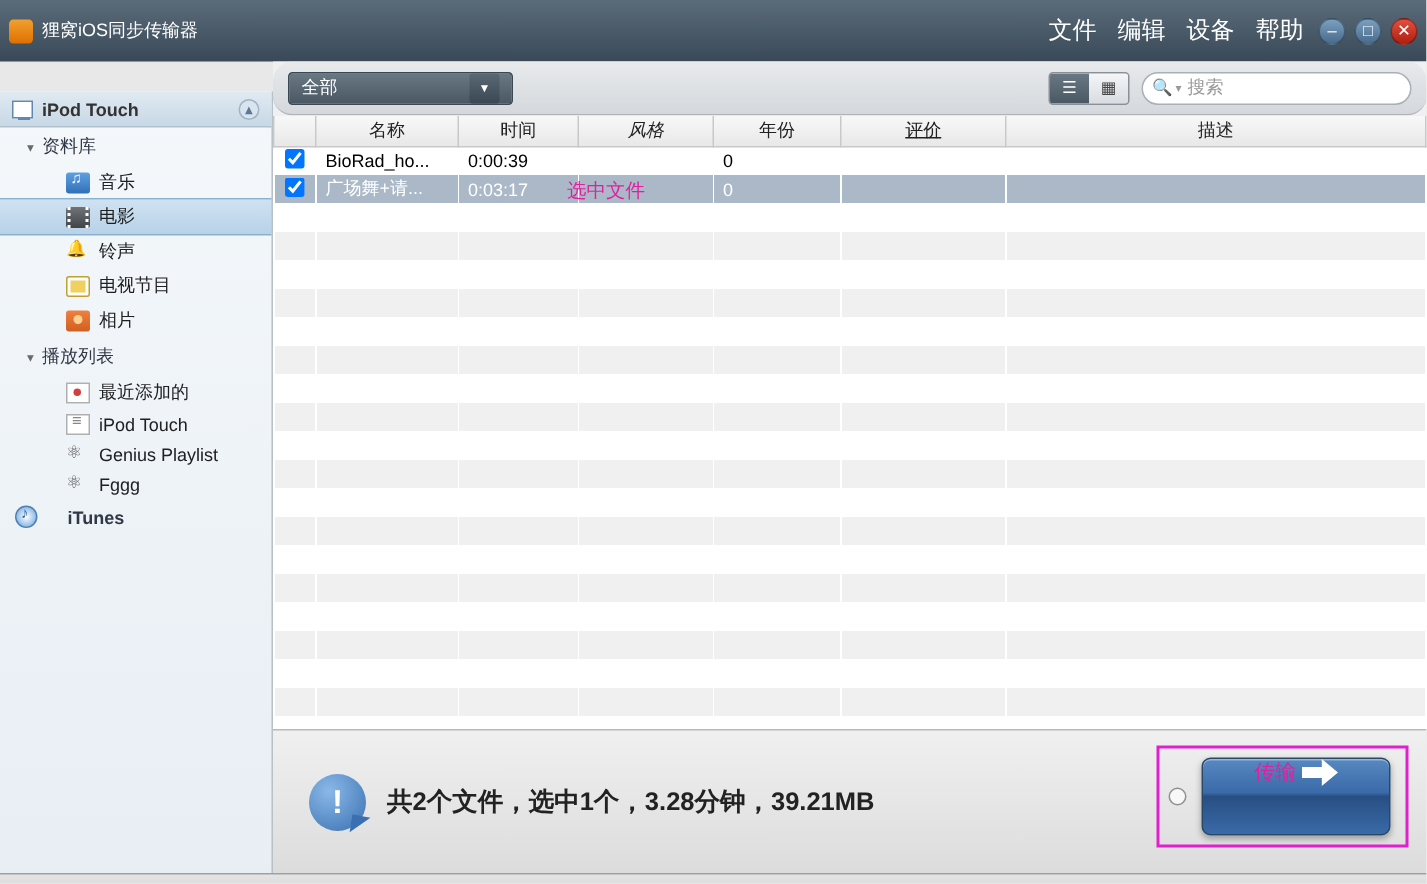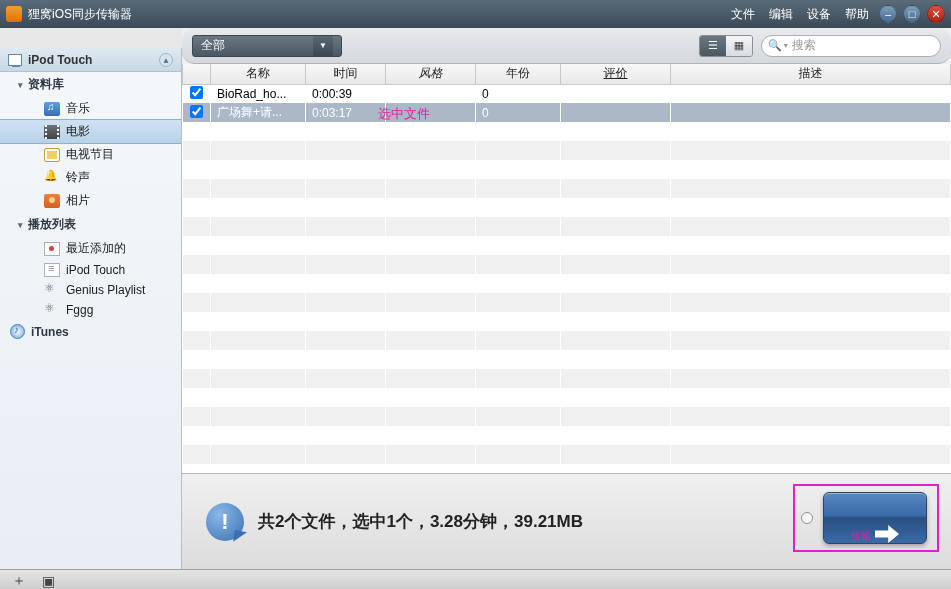--- a/index.html
+++ b/index.html
@@ -1,43 +1,43 @@
 <!DOCTYPE html>
 <html><head>
 <meta charset="utf-8">
 <style>
 * { margin: 0; padding: 0; box-sizing: border-box; font-family: "Microsoft YaHei", Arial, sans-serif; }
 body { width: 951px; height: 589px; background: #e8e8e8; overflow: hidden; }
 
-.titlebar { height: 28px; background: linear-gradient(#5a6b7a, #394957); display: flex; align-items: center; padding: 0 6px; color: #fff; font-size: 12px; }
+.titlebar { height: 41px; background: linear-gradient(#5a6b7a, #394957); display: flex; align-items: center; padding: 0 6px; color: #fff; font-size: 12px; }
 .titlebar .app-icon { width: 16px; height: 16px; background: linear-gradient(#f0a030,#e07000); border-radius: 3px; margin-right: 6px; }
 .titlebar .title { flex: 1; }
 .titlebar .menus { display: flex; gap: 14px; margin-right: 10px; }
-.titlebar .menus span { cursor: pointer; font-size: 12px; }
+.titlebar .menus span { cursor: pointer; font-size: 16px; }
 .titlebar .winbtns { display: flex; gap: 6px; }
 .winbtn { width: 18px; height: 18px; border-radius: 9px; display: flex; align-items: center; justify-content: center; font-size: 11px; color: #fff; border: 1px solid rgba(0,0,0,0.3); }
 .winbtn.min { background: linear-gradient(#7aa0c0,#4a6a8a); }
 .winbtn.max { background: linear-gradient(#7aa0c0,#4a6a8a); }
 .winbtn.close { background: linear-gradient(#e05040,#b02010); }
 
 .main { display: flex; height: 541px; }
 
 .sidebar { width: 182px; background: linear-gradient(#f4f8fb,#e8eef4); border-right: 1px solid #b8c0c8; display: flex; flex-direction: column; margin-top: 20px; }
 .side-header { height: 24px; background: linear-gradient(#e0eaf2,#c8d8e6); border-bottom: 1px solid #b0c0cc; display: flex; align-items: center; padding: 0 8px; font-size: 12px; font-weight: bold; color: #333; }
 .side-header .dev-icon { width: 14px; height: 12px; border: 1px solid #6088b0; background: #fff; margin-right: 6px; position: relative; }
 .side-header .dev-icon::after { content:''; position:absolute; bottom:-2px; left:3px; width:8px; height:2px; background:#6088b0; }
 .side-header .collapse { margin-left: auto; width:14px; height:14px; border-radius:7px; background:#d8e4ee; border:1px solid #a0b4c4; display:flex; align-items:center; justify-content:center; font-size:9px; color:#5a7a9a; }
 
 .tree { flex: 1; overflow-y: auto; font-size: 12px; }
-.tree-group-label { padding: 4px 16px 4px 28px; color: #303846; font-weight: bold; display:flex; align-items:center; }
+.tree-group-label { padding: 4px 16px 4px 28px; color: #303846; font-weight: normal; display:flex; align-items:center; }
 .tree-group-label::before { content:'▾'; position:relative; left:-10px; color:#6a6a6a; font-size:9px; width:0; }
 .tree-item { padding: 3px 0 3px 44px; display: flex; align-items: center; gap: 6px; color: #202020; cursor: pointer; }
 .tree-item.selected { background: linear-gradient(#cfe2f2,#b8d2e8); outline: 1px solid #8ab0d0; }
 .tree-item .ico { width: 16px; height: 14px; display:inline-block; }
-.tree-root-item { padding: 4px 0 4px 10px; display:flex; align-items:center; gap:6px; font-weight:bold; color:#303846; }
+.tree-root-item { padding: 4px 0 4px 10px; display:flex; align-items:center; gap:20px; font-weight:bold; color:#303846; }
 
 .ico-music { background: linear-gradient(#60a0e0,#3070b8); border-radius:2px; position:relative; }
 .ico-music::after { content:'♫'; color:#fff; font-size:10px; position:absolute; left:3px; top:-1px; }
 .ico-movie { background: linear-gradient(#707478,#404448); border-radius:2px; position:relative; }
 .ico-movie::before, .ico-movie::after { content:''; position:absolute; width:2px; height:14px; background:repeating-linear-gradient(#fff 0 2px,transparent 2px 4px); }
 .ico-movie::before { left:1px; } .ico-movie::after { right:1px; }
 .ico-tv { background:#fff; border:1px solid #c0a030; border-radius:2px; position:relative; }
 .ico-tv::after { content:''; position:absolute; inset:2px; background:#f0d060; }
 .ico-bell { position:relative; }
 .ico-bell::after { content:'🔔'; font-size:11px; color:#d0a020; position:absolute; left:0; top:-2px; }
@@ -80,21 +80,21 @@
 tbody td.year { text-align: left; }
 .annot { color: #e020a0; position: absolute; font-size: 13px; }
 
 .status-bar { height: 96px; background: linear-gradient(#f0f0f0,#dcdcdc); border-top: 1px solid #b8b8b8; display: flex; align-items: center; padding: 0 24px; position: relative; }
 .status-icon { width: 38px; height: 38px; border-radius: 19px; background: radial-gradient(circle at 35% 30%, #8ab8e8, #3a70b0); display:flex; align-items:center; justify-content:center; color:#fff; font-size:22px; font-weight:bold; margin-right:14px; position:relative; }
 .status-icon::after { content:''; position:absolute; right:-2px; bottom:-2px; border:6px solid transparent; border-top-color:#3a70b0; border-left-color:#3a70b0; transform:rotate(10deg); }
 .status-text { font-size: 17px; color: #222; font-weight: bold; }
 
 .transfer-wrap { position: absolute; right: 12px; top: 10px; border: 2px solid #e020d0; padding: 6px 10px 6px 6px; display:flex; align-items:center; gap:10px; }
 .transfer-wrap .radio { width:12px; height:12px; border:1px solid #909090; border-radius:6px; background:#f8f8f8; }
-.transfer-btn { width: 104px; height: 52px; background: linear-gradient(#5888c0 0%, #3a6aa8 45%, #284f82 50%, #3a6aa8 100%); border: 1px solid #284868; border-radius: 6px; display:flex; align-items:flex-end; justify-content:center; gap:4px; color:#e020a0; font-size:10px; box-shadow: inset 0 1px 0 rgba(255,255,255,0.4), 0 2px 4px rgba(0,0,0,0.3); }
+.transfer-btn { width: 126px; height: 52px; background: linear-gradient(#5888c0 0%, #3a6aa8 45%, #284f82 50%, #3a6aa8 100%); border: 1px solid #284868; border-radius: 6px; display:flex; align-items:flex-start; justify-content:center; gap:4px; color:#e020a0; font-size:14px; box-shadow: inset 0 1px 0 rgba(255,255,255,0.4), 0 2px 4px rgba(0,0,0,0.3); }
 .transfer-btn .arr { width: 24px; height: 18px; background:#fff; clip-path: polygon(0 30%, 55% 30%, 55% 0, 100% 50%, 55% 100%, 55% 70%, 0 70%); }
 
 .bottom-bar { height: 23px; background: linear-gradient(#e4e4e4,#cccccc); border-top: 1px solid #a0a0a0; display:flex; align-items:center; padding:0 12px; gap:16px; font-size:14px; color:#444; }
 .bottom-bar span { cursor:pointer; }
 
 .table-area { position: relative; flex:1; overflow:hidden; display:flex; flex-direction:column; }
 </style>
 </head>
 <body>
 
@@ -125,26 +125,26 @@
         <div class="tree-group-label">资料库</div>
         <div class="tree-item">
           <span class="ico ico-music"></span>
           <span>音乐</span>
         </div>
         <div class="tree-item selected">
           <span class="ico ico-movie"></span>
           <span>电影</span>
         </div>
         <div class="tree-item">
+          <span class="ico ico-bell"></span>
+          <span>铃声</span>
+        </div>
+        <div class="tree-item">
           <span class="ico ico-tv"></span>
           <span>电视节目</span>
-        </div>
-        <div class="tree-item">
-          <span class="ico ico-bell"></span>
-          <span>铃声</span>
         </div>
         <div class="tree-item">
           <span class="ico ico-photo"></span>
           <span>相片</span>
         </div>
         <div class="tree-group-label">播放列表</div>
         <div class="tree-item">
           <span class="ico ico-pl"></span>
           <span>最近添加的</span>
         </div>

